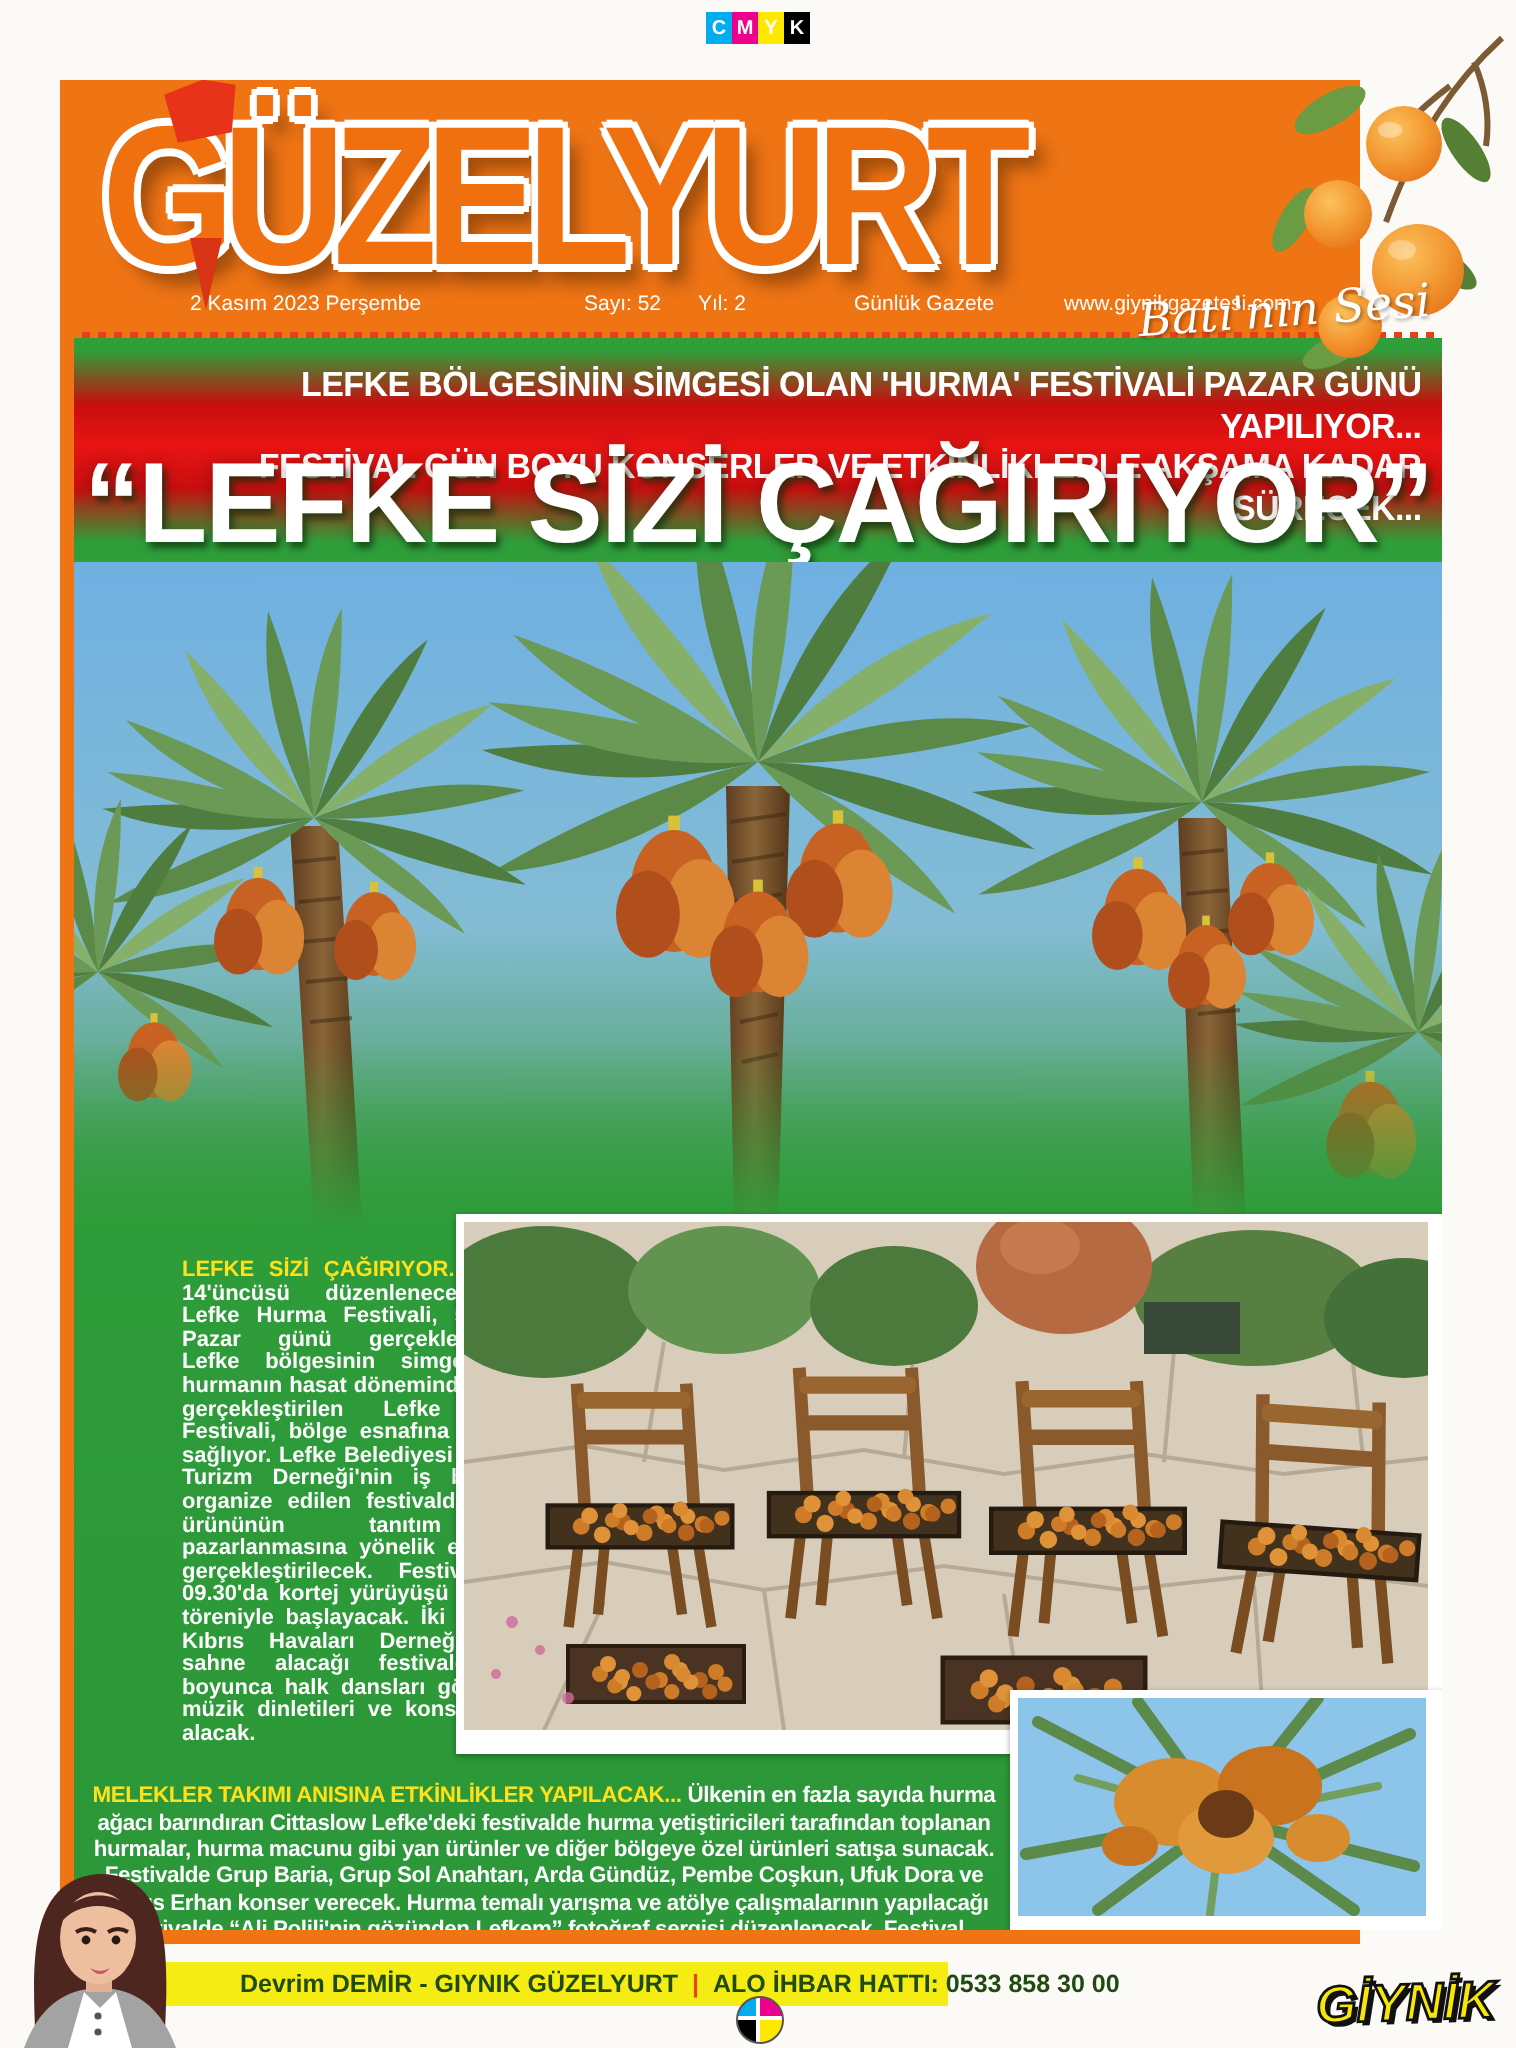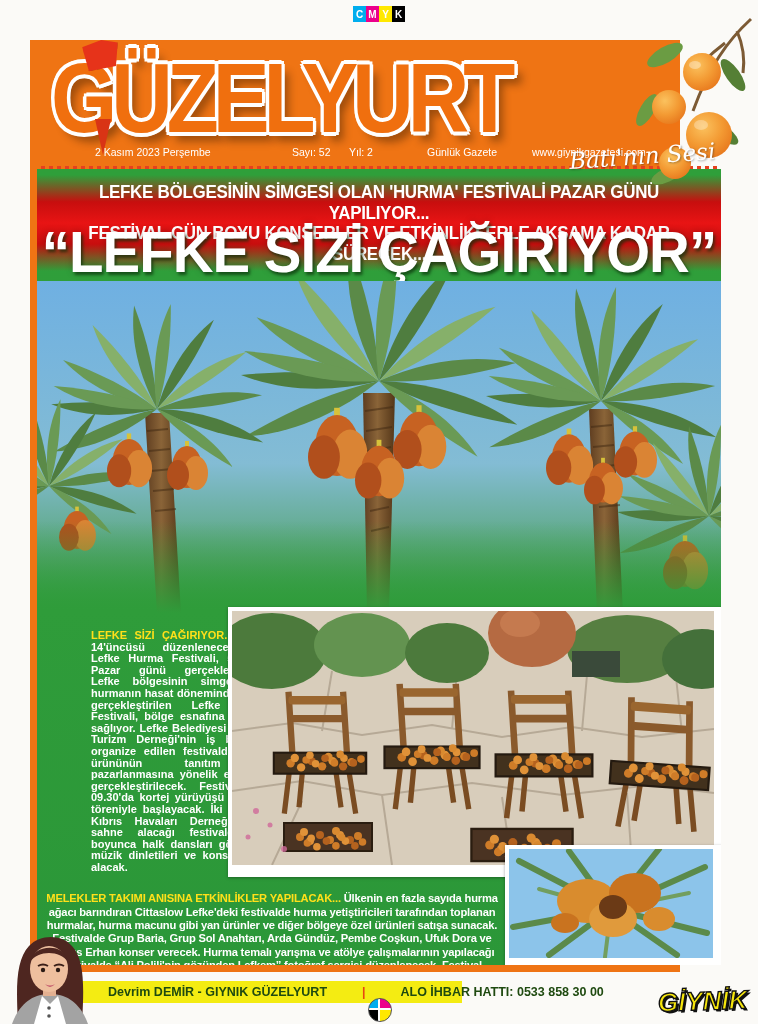--- a/index.html
+++ b/index.html
@@ -25,38 +25,38 @@
   .dateline{position:absolute;bottom:5px;left:0;width:684px;height:14px;color:#fff;font-size:10.5px;margin-top:16px;}
   .dateline span{position:absolute;white-space:nowrap;}
   .dl-date{left:58px}.dl-issue{left:255px}.dl-year{left:312px}.dl-type{left:390px}.dl-web{left:495px}
   .tagline{position:absolute;right:6px;bottom:-4px;color:#fff;font-family:"DejaVu Serif","Liberation Serif",serif;font-style:italic;font-size:23px;transform:rotate(-4deg);text-shadow:1px 1px 2px rgba(0,0,0,.35);z-index:7;white-space:nowrap;}
 
   .dashes{width:676px;height:3px;margin:1px auto 0 auto;background:repeating-linear-gradient(90deg,#e5401e 0 4px,transparent 4px 8px);}
 
   
   .content{position:relative;width:684px;height:796px;background:linear-gradient(180deg,#2f9f3a 0%,#2f9c3a 55%,#2b9738 100%);overflow:hidden;}
 
-  .kicker{position:absolute;top:6px;left:0;width:684px;padding:7px 0 6px 0;text-align:center;
+  .kicker{position:absolute;top:6px;left:0;width:684px;padding:7px 0 6px 0;text-align:right;
           background:linear-gradient(180deg,rgba(160,0,0,0) 0%,#c70e0e 28%,#e81414 50%,#c70e0e 72%,rgba(160,0,0,0) 100%);}
   .kicker-line{font-size:17.5px;font-weight:bold;color:#fff;line-height:1.18;letter-spacing:-0.3px;transform:scaleX(0.97);transform-origin:center;}
 
   .headline{position:absolute;top:50px;left:0;width:684px;text-align:center;color:#fff;font-weight:bold;font-size:57px;letter-spacing:-1px;transform:scaleX(0.99);
             text-shadow:2px 3px 3px rgba(10,50,10,.65),0 0 8px rgba(0,0,0,.25);white-space:nowrap;}
 
   .photo-main{position:absolute;top:112px;left:0;width:684px;height:332px;}
 
   .col-left{position:absolute;top:450px;left:6px;width:184px;color:#fff;font-size:11px;font-weight:bold;line-height:11.6px;text-align:justify;margin-left:48px;}
   .ylw{color:#ffe01a;}
   .photo-chairs{position:absolute;top:438px;left:191px;width:490px;height:262px;background:#fff;padding:4px;box-shadow:0 1px 3px rgba(0,0,0,.35);}
   .photo-inset{position:absolute;top:676px;left:468px;width:212px;height:117px;background:#fff;padding:4px;box-shadow:0 1px 3px rgba(0,0,0,.35);z-index:5;}
 
   .para2{position:absolute;top:712px;left:4px;width:462px;color:#fff;font-size:11.2px;font-weight:bold;line-height:13.4px;text-align:center;letter-spacing:-0.2px;}
 
   
-  .credit-bar{position:absolute;left:52px;top:981px;width:410px;height:22px;background:#f4ec12;display:flex;align-items:center;padding-left:56px;box-sizing:border-box;font-size:12.5px;font-weight:bold;color:#1f4a10;white-space:nowrap;gap:28px;}
+  .credit-bar{position:absolute;left:64px;top:981px;width:410px;height:22px;background:#f4ec12;display:flex;align-items:center;padding-left:56px;box-sizing:border-box;font-size:12.5px;font-weight:bold;color:#1f4a10;white-space:nowrap;}
   .credit-sep{color:#e84610;margin:0 7px;}
   .reporter{position:absolute;left:2px;top:928px;width:96px;height:96px;z-index:30;}
   .brand{position:absolute;left:658px;top:986px;font-size:26px;font-weight:bold;font-style:italic;color:#f6e60c;-webkit-text-stroke:1.4px #111;letter-spacing:0px;transform:rotate(-2deg);text-shadow:2px 2px 0 #111;}
   .reg-target{position:absolute;left:368px;top:998px;width:22px;height:22px;border-radius:50%;
      background:linear-gradient(90deg,transparent 9px,#fff 9px 11px,transparent 11px),linear-gradient(180deg,transparent 9px,#fff 9px 11px,transparent 11px),conic-gradient(#ec008c 0 90deg,#ffe800 90deg 180deg,#000 180deg 270deg,#00adee 270deg 360deg);
      border:1px solid #555;}
 </style>
 </head>
 <body>
 

